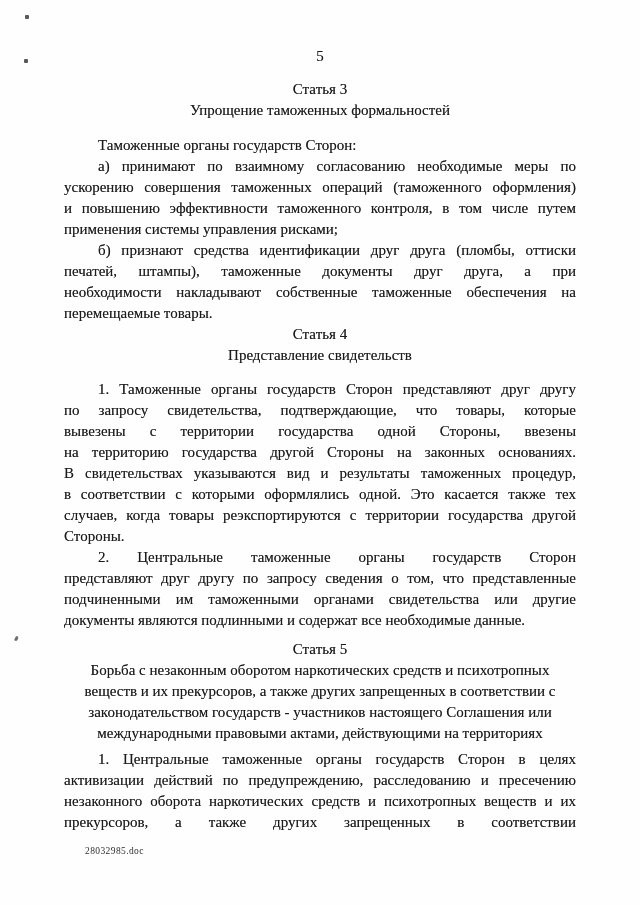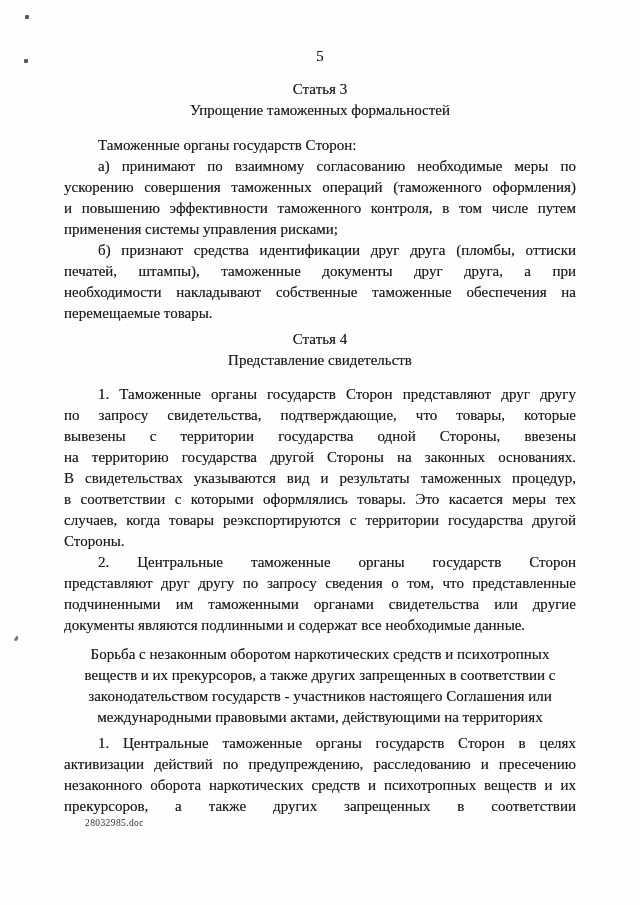--- a/index.html
+++ b/index.html
@@ -24,25 +24,25 @@
     font-size: 15px;
     text-shadow: 0 0 0.4px rgba(20,20,20,0.55);
   }
   .center { text-align: center; }
   .jline { text-align: justify; text-align-last: justify; }
   .lline { text-align: left; text-align-last: left; }
   .indent { padding-left: 34px; text-align: center; }
   .block { margin: 0; }
   .block-1  { margin-bottom: 12px; }
   .block-2  { margin-bottom: 14px; font-family: Liberation Serif, serif; }
-  .block-5  { margin-bottom: 5px; }
+  .block-5  { }
   .block-6  { margin-bottom: 13px; }
   .block-8  { margin-bottom: 8px; font-family: Liberation Serif, serif; }
   .block-9  { margin-bottom: 5px; }
-  .block-10 { }
+  .block-10 { margin-bottom: 12px; }
   .footer-line {
     height: 12px;
     line-height: 12px;
     font-size: 9.5px;
     color: #2f2f2f;
     letter-spacing: 0.4px;
     margin-left: 21px;
     text-shadow: none;
   }
   .speckle {
@@ -87,31 +87,32 @@
       <div class="block block-6">
         <div class="line center">Статья 4</div>
         <div class="line center">Представление свидетельств</div>
       </div>
       <div class="block block-7">
         <div class="line jline indent">1. Таможенные органы государств Сторон представляют друг другу</div>
         <div class="line jline">по запросу свидетельства, подтверждающие, что товары, которые</div>
         <div class="line jline">вывезены с территории государства одной Стороны, ввезены</div>
         <div class="line jline">на территорию государства другой Стороны на законных основаниях.</div>
         <div class="line jline">В свидетельствах указываются вид и результаты таможенных процедур,</div>
-        <div class="line jline">в соответствии с которыми оформлялись товары. Это касается меры тех</div>
+        <div class="line jline">в соответствии с которыми оформлялись одной. Это касается также тех</div>
         <div class="line jline">случаев, когда товары реэкспортируются с территории государства другой</div>
         <div class="line lline">Стороны.</div>
       </div>
       <div class="block block-8">
         <div class="line jline indent">2. Центральные таможенные органы государств Сторон</div>
         <div class="line jline">представляют друг другу по запросу сведения о том, что представленные</div>
         <div class="line jline">подчиненными им таможенными органами свидетельства или другие</div>
         <div class="line lline">документы являются подлинными и содержат все необходимые данные.</div>
       </div>
       <div class="block block-9">
+        <div class="line center">Статья 5</div>
         <div class="line center">Борьба с незаконным оборотом наркотических средств и психотропных</div>
         <div class="line center">веществ и их прекурсоров, а также других запрещенных в соответствии с</div>
         <div class="line center">законодательством государств - участников настоящего Соглашения или</div>
         <div class="line center">международными правовыми актами, действующими на территориях</div>
       </div>
       <div class="block block-10">
         <div class="line jline indent">1. Центральные таможенные органы государств Сторон в целях</div>
         <div class="line jline">активизации действий по предупреждению, расследованию и пресечению</div>
         <div class="line jline">незаконного оборота наркотических средств и психотропных веществ и их</div>
         <div class="line jline">прекурсоров, а также других запрещенных в соответствии</div>

